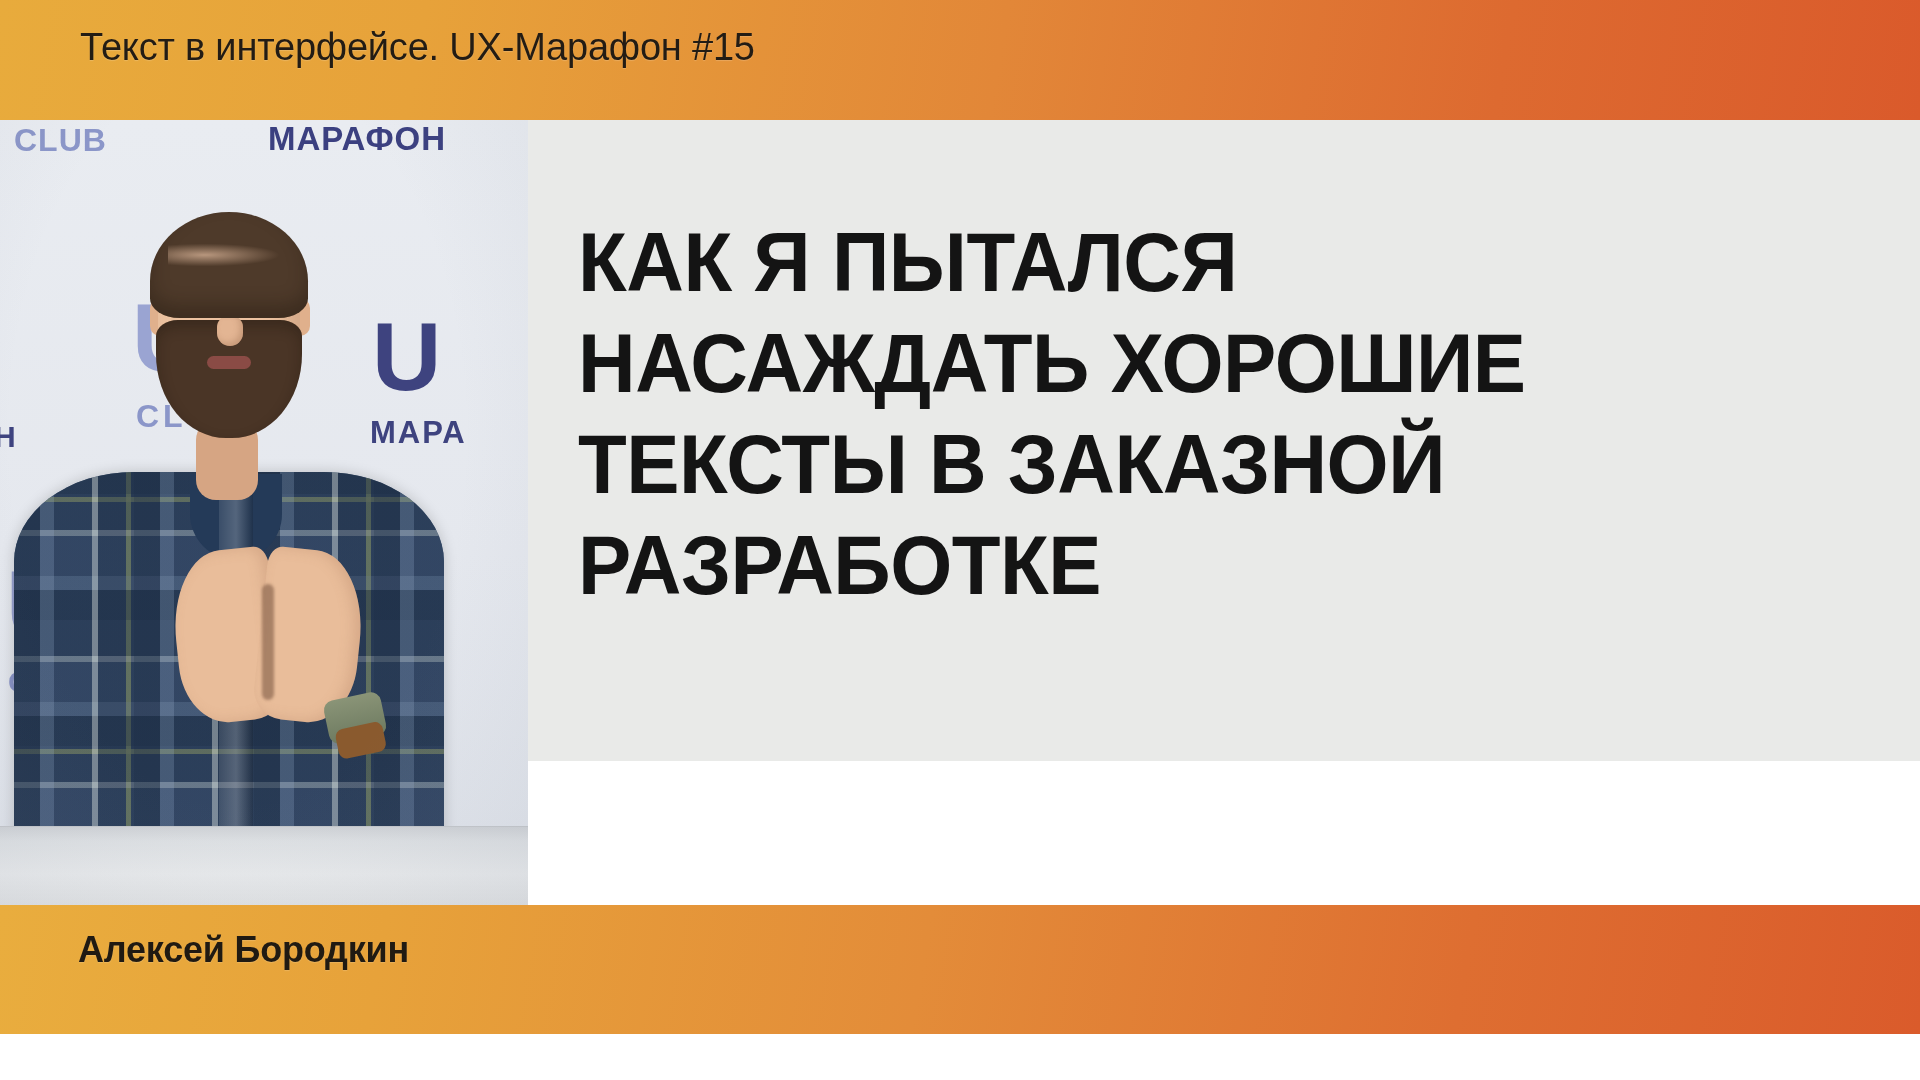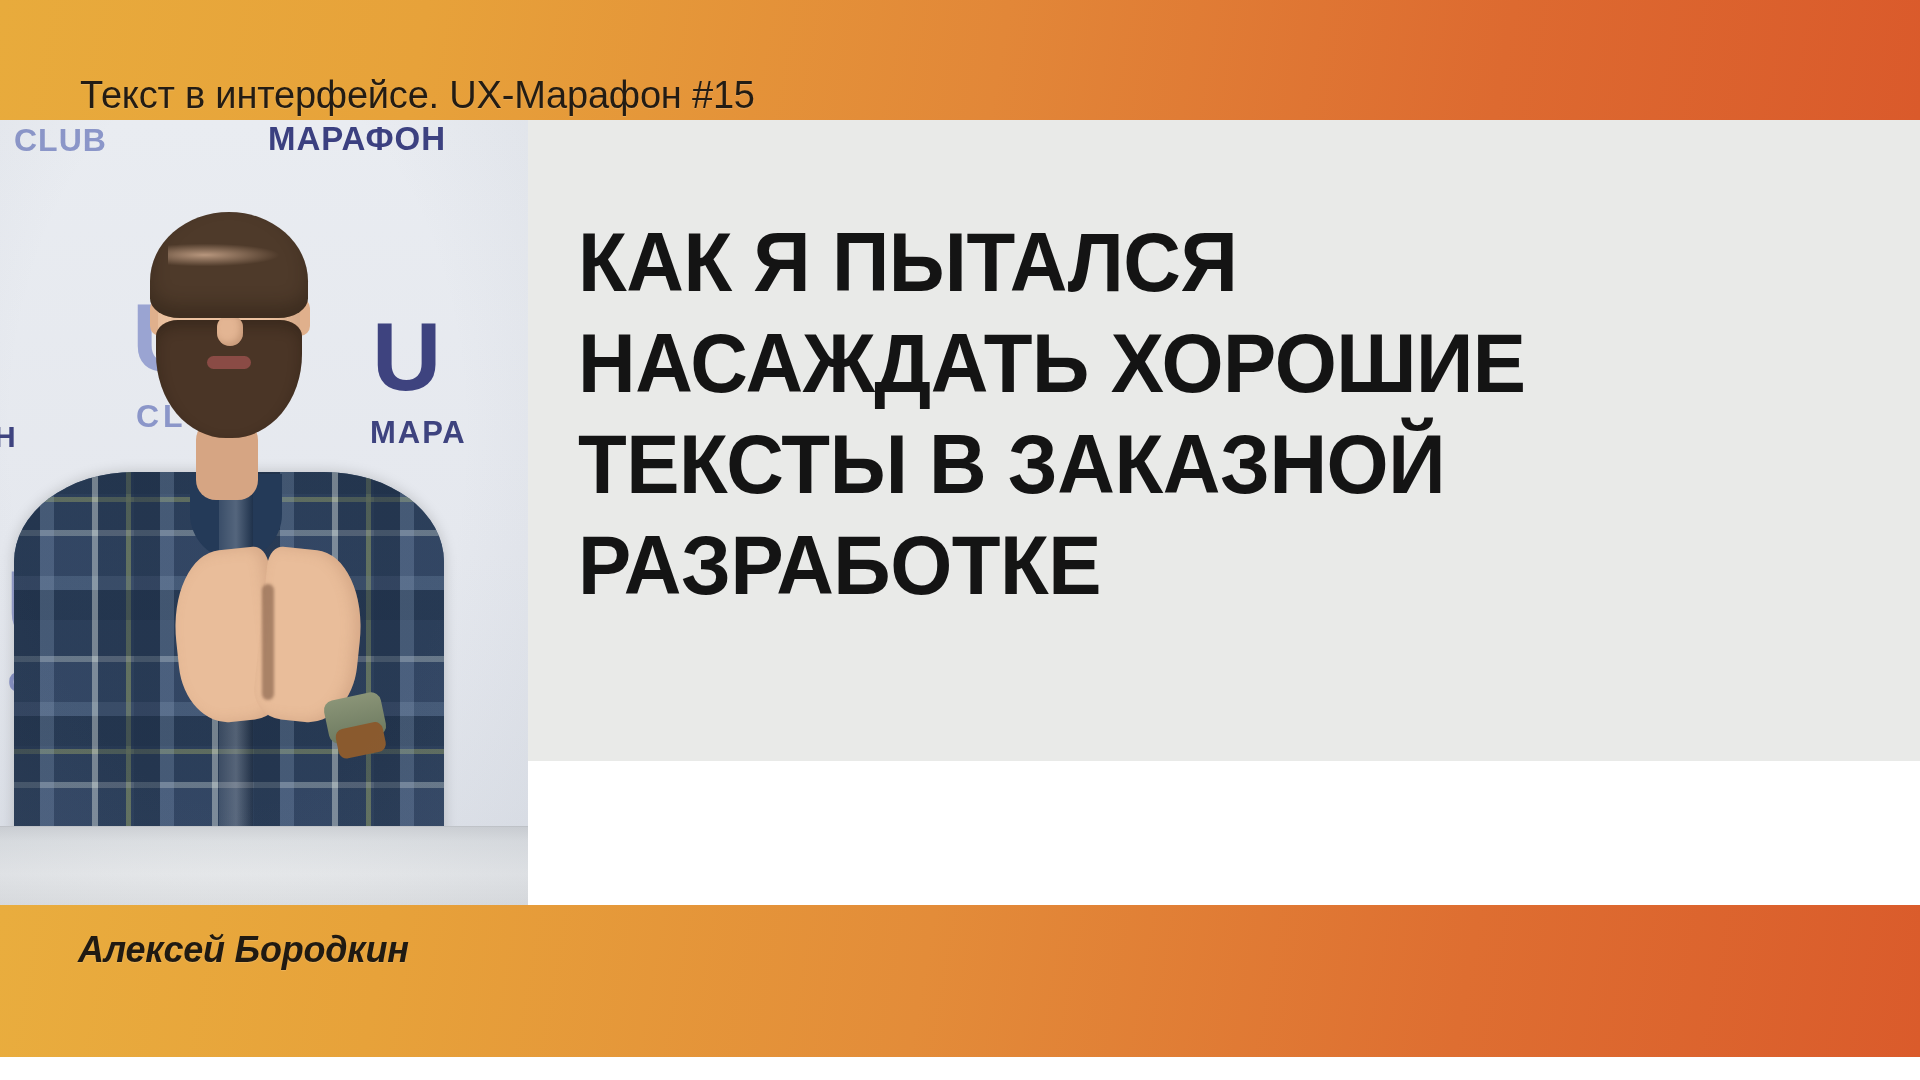--- a/index.html
+++ b/index.html
@@ -32,32 +32,30 @@
     position: absolute;
     left: 80px;
     top: 26px;
     font-size: 38px;
     font-weight: 400;
     letter-spacing: -0.2px;
     color: #231c14;
     font-family: "Liberation Sans", sans-serif;
     white-space: nowrap;
     text-shadow: 0 1px 1px rgba(255,255,255,0.18);
-    margin-top: 48px;
   }
 
   
   .footer-bar {
     position: absolute;
     left: 0;
     top: 905px;
     width: 1920px;
-    height: 152px;
+    height: 129px;
     background: linear-gradient(100deg, #e9ad3e 0%, #e7a23a 20%, #e38c39 48%, #de6e31 76%, #da5b2b 100%);
-    font-style: italic;
   }
   .speaker-name {
     position: absolute;
     left: 78px;
     top: 24px;
     font-size: 36px;
     font-weight: 700;
     color: #201a12;
     white-space: nowrap;
     letter-spacing: -0.2px;

